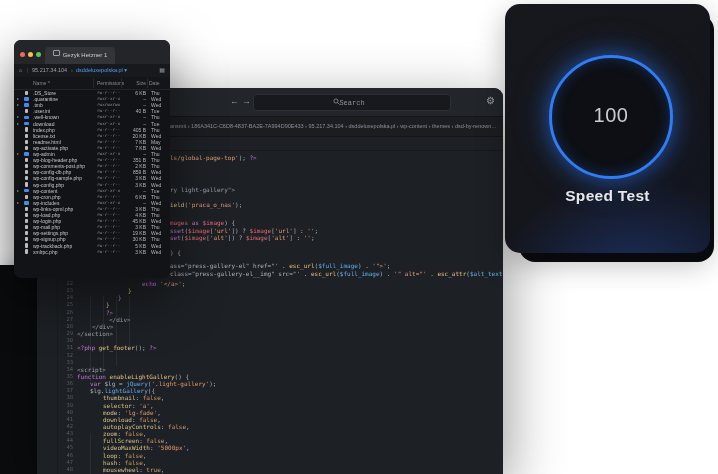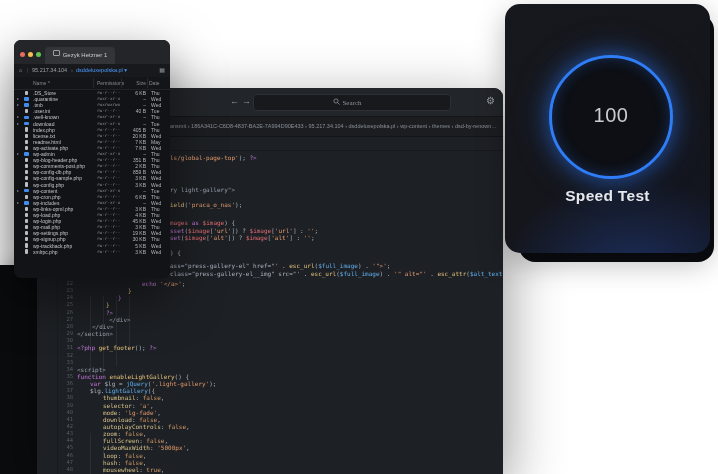--- a/index.html
+++ b/index.html
@@ -11,21 +11,21 @@
   .corner-win{left:0;top:265px;width:37px;height:209px;background:#0b0c0e;
               border-top-right-radius:5px;box-shadow:6px 0 18px rgba(0,0,0,.35);z-index:1;}
 
   
   .editor{left:37px;top:88px;width:466px;height:386px;background:#1d2024;
           border-radius:9px 9px 0 0;box-shadow:0 18px 60px rgba(0,0,0,.45);z-index:2;overflow:hidden;}
   .ed-toolbar{left:0;top:0;width:100%;height:28px;background:#222529;border-bottom:1px solid #131519;}
   .ed-nav{color:#8d939b;font-size:9px;line-height:9px;top:9px;}
   .ed-search{left:216px;top:6px;width:196px;height:15px;background:#17191d;border:1px solid #2c2f35;
              border-radius:4px;color:#8d939b;font-size:7px;text-align:center;outline:none;
-             font-family:Liberation Serif, serif;padding:0;}
+             font-family:Liberation Mono, monospace;padding:0;}
   .ed-search::placeholder{color:#8d939b;}
   .ed-search-ic{left:296px;top:10px;}
   .ed-gear{right:8px;top:8px;color:#9aa0a8;font-size:10px;line-height:10px;}
   .ed-crumbbar{left:0;top:29px;width:100%;height:19px;background:#1b1d21;border-bottom:1px solid #121418;}
   .ed-crumb{left:128px;top:35px;color:#8b9097;font-size:5.5px;white-space:nowrap;}
   .ed-subline{left:20px;top:62px;width:446px;height:1px;background:#17181c;}
   .ed-sidebar{left:0;top:48px;width:20px;height:338px;border-right:1px solid #191b1f;}
 
   
   .code-layer{left:0;top:48px;width:466px;height:338px;overflow:hidden;}

